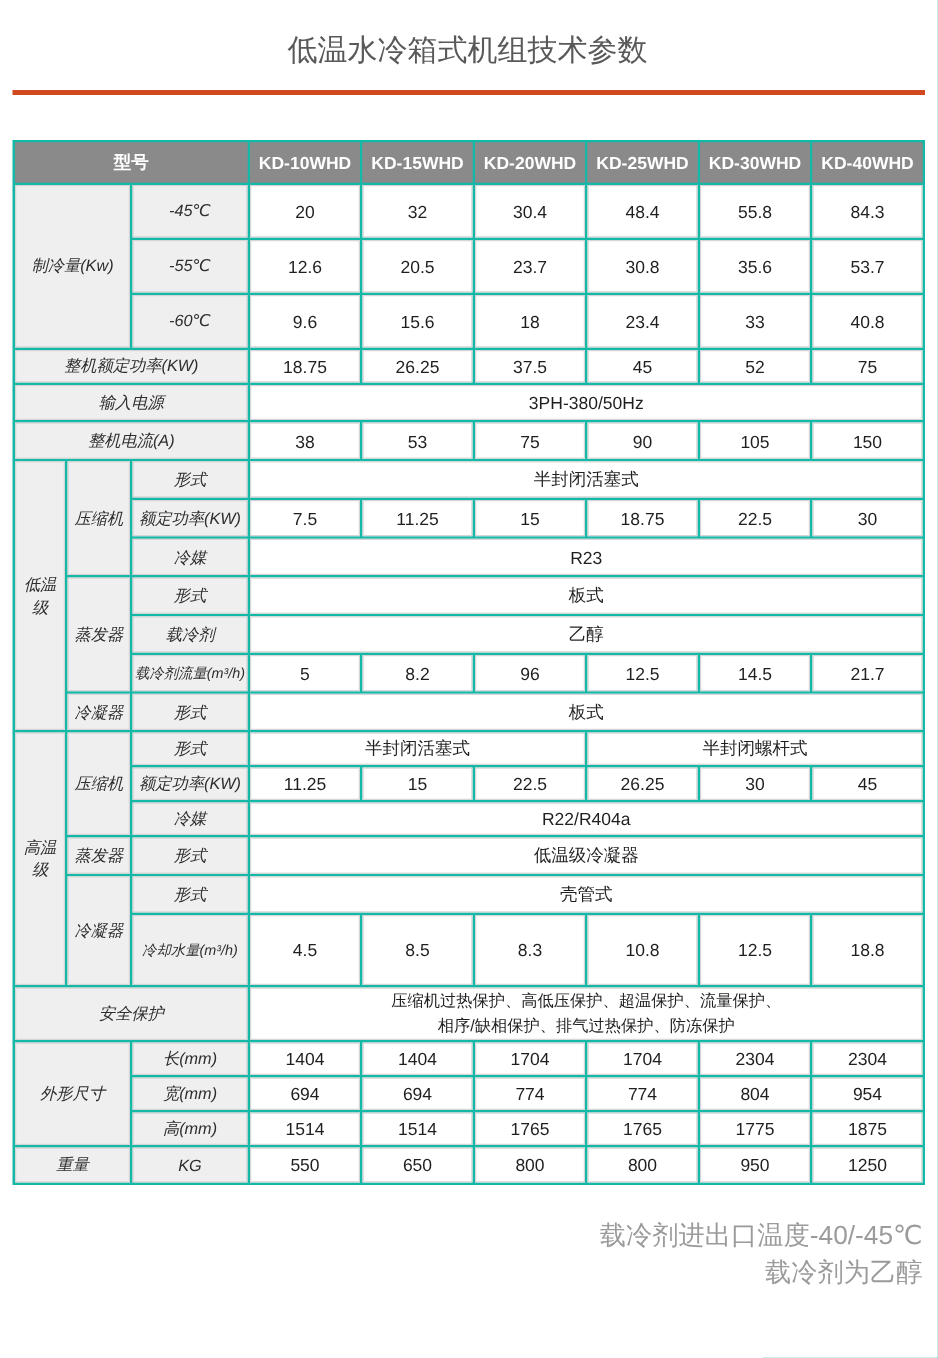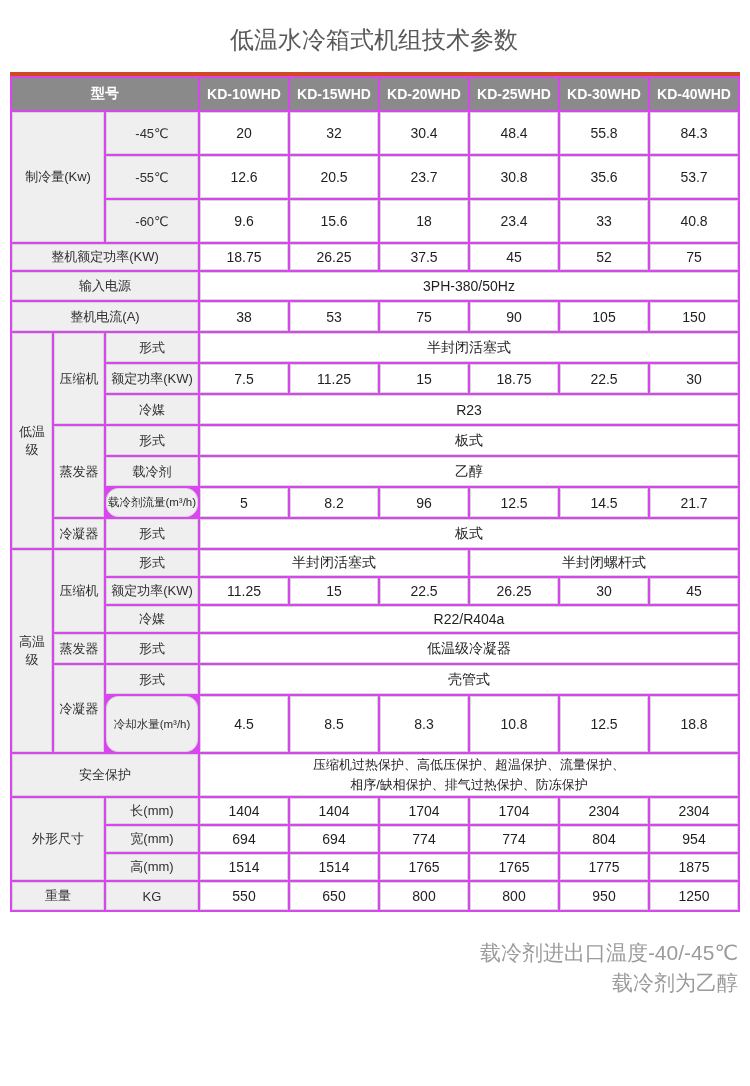--- a/index.html
+++ b/index.html
@@ -16,21 +16,22 @@
     color:#595959;
     margin:24px 2px 16px 0;
     font-weight:400;
   }
   .accent-bar { height:4px; background:var(--accent,#d14a1f); }
   table.spec {
     width:100%;
     border-collapse:separate;
     border-spacing:2px;
     table-layout:fixed;
-    background:#d946ef;
+    background:#14b8a6;
+    margin-top:36px;
   }
   col.c1 { width:40px; }
   col.c2 { width:50px; }
   col.c3 { width:92px; }
   th {
     background:var(--header-bg,#8a8a8a);
     border:1px solid var(--header-bg,#8a8a8a);
     color:#ffffff;
     font-size:14px;
     font-weight:600;
@@ -43,22 +44,23 @@
     font-size:14px;
     color:#1f1f1f;
     padding:0 2px;
     background:#ffffff;
     overflow:visible;
   }
   td.lbl {
     background:var(--label-bg,#efefef);
     font-size:13px;
     color:#2e2e2e;
-  }
-  td.sm { font-size:11.5px; white-space:nowrap; padding:0;border-radius:12px; }
+    font-style:italic;
+  }
+  td.sm { font-size:11.5px; white-space:nowrap; padding:0; }
   td.wrap2 { font-size:13px; line-height:1.55; }
   tr.rh-head { height:32px; }
   tr.rh-cap  { height:42px; }
   tr.rh-38 { height:26px; }
   tr.rh-28 { height:28px; }
   tr.rh-29 { height:29px; }
   tr.rh-26 { height:26px; }
   tr.rh-56 { height:56px; }
   tr.rh-48 { height:40px; }
   .footer {

